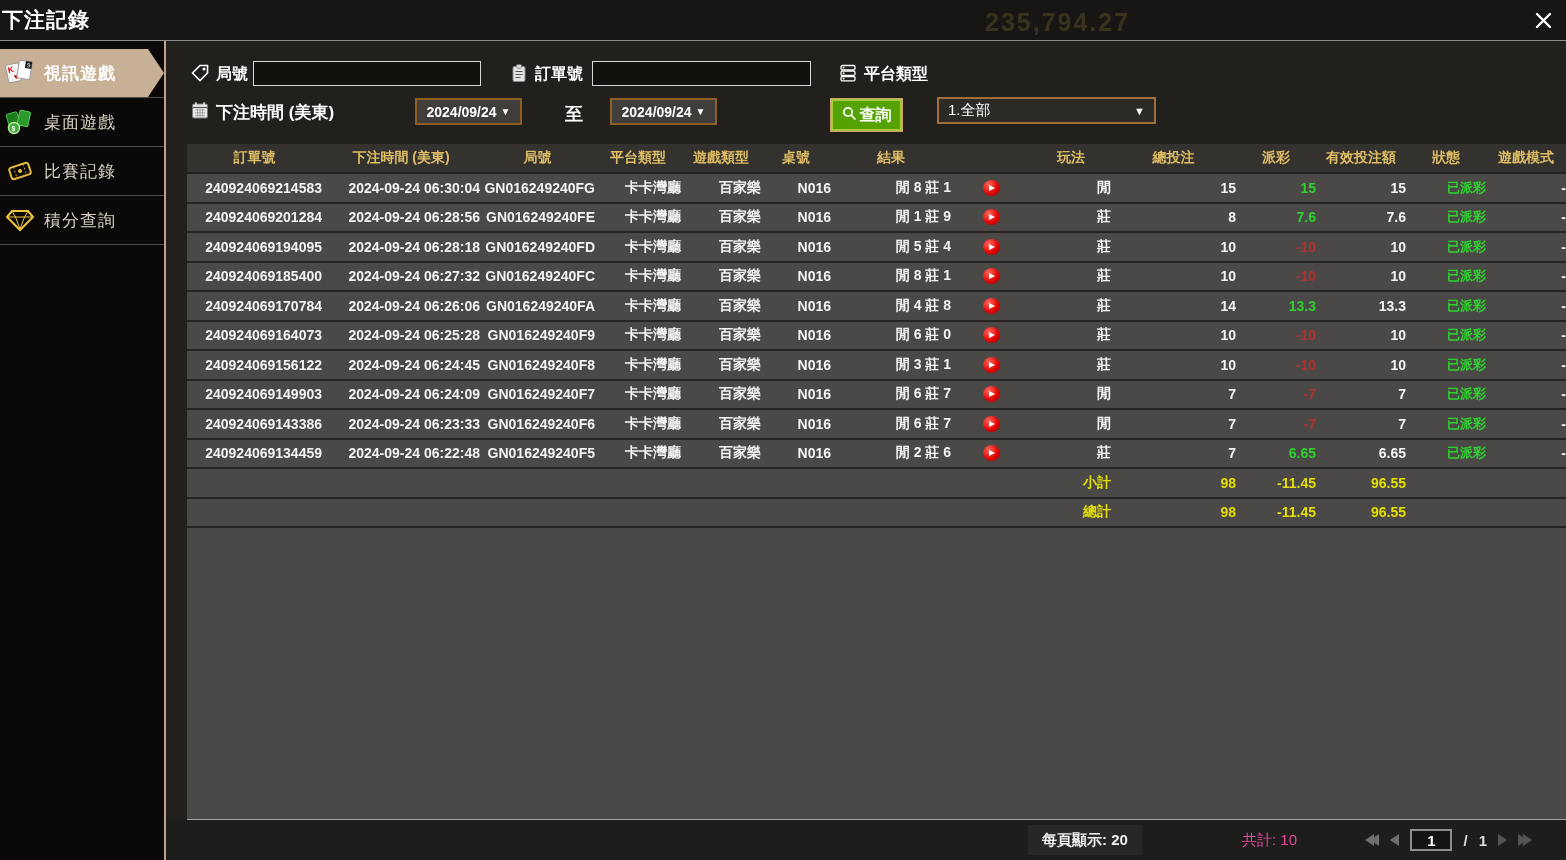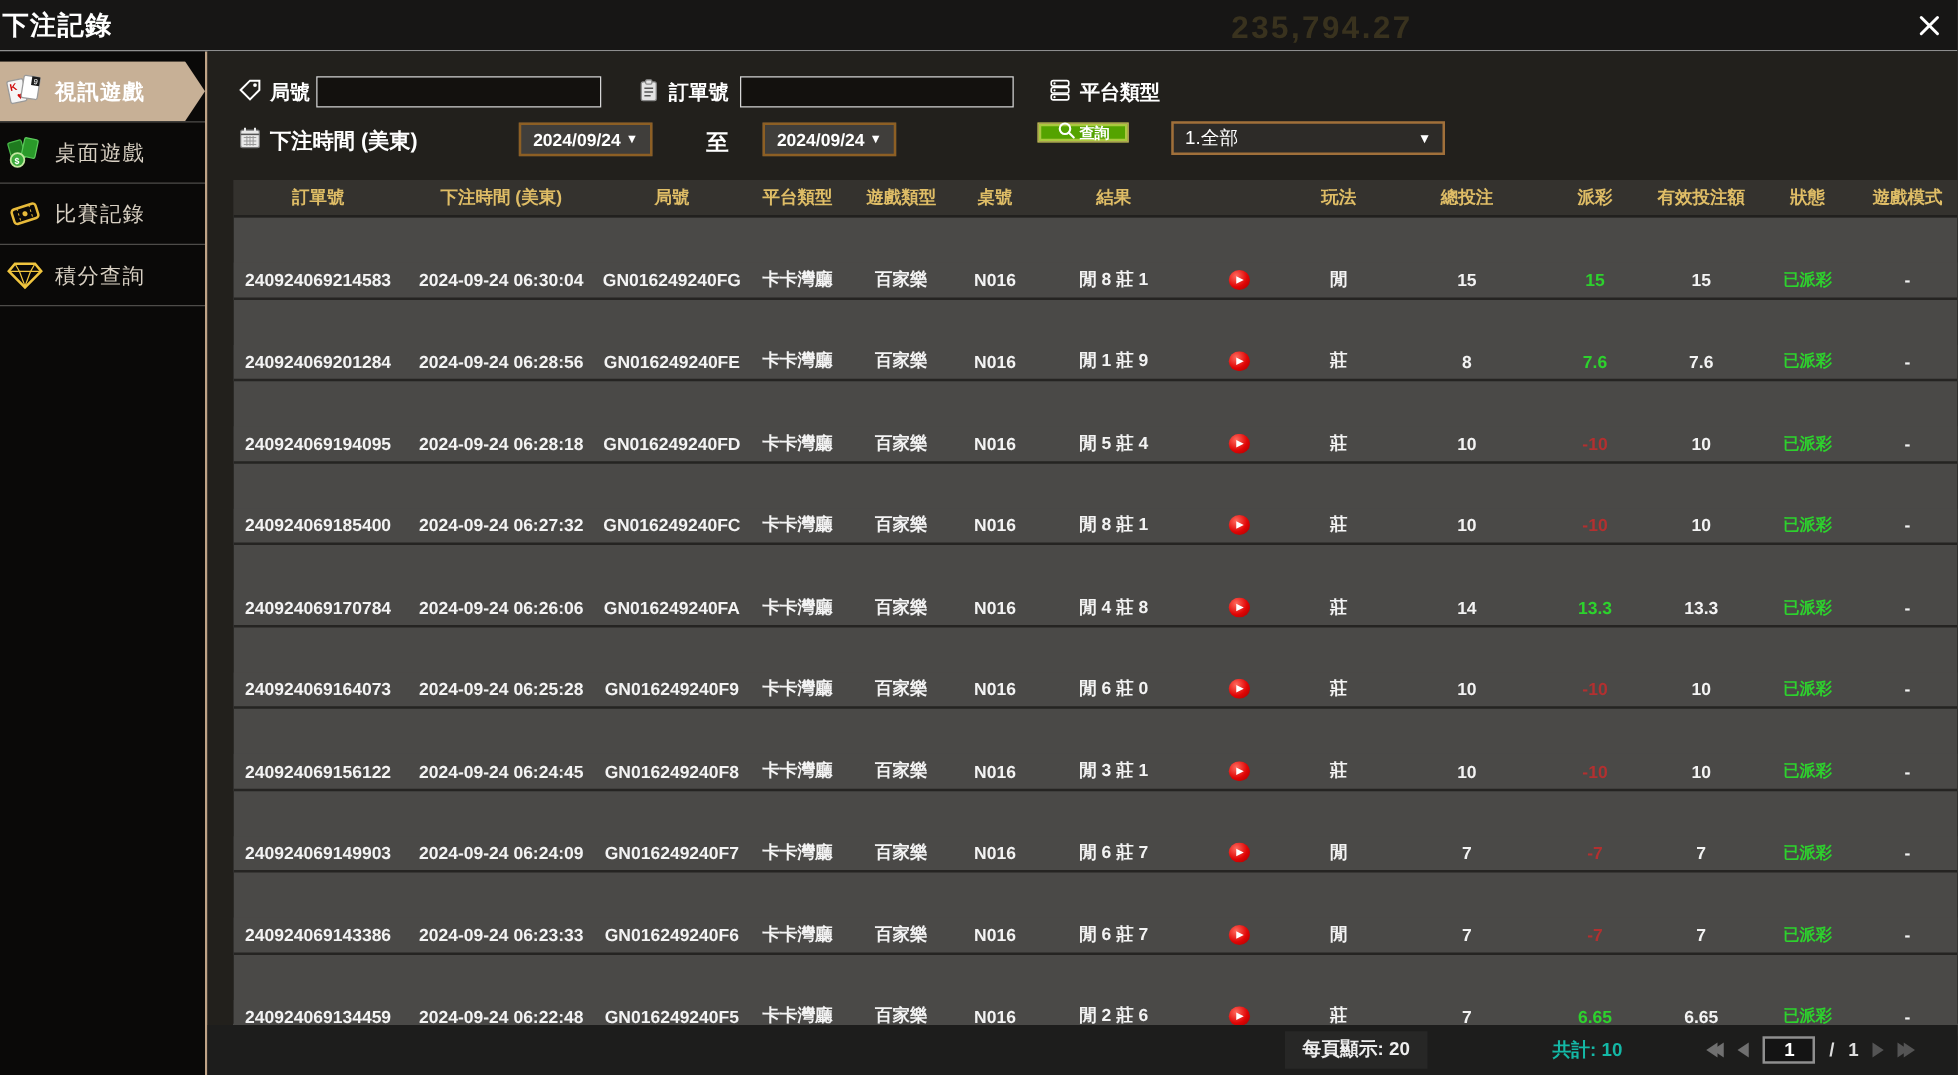--- a/index.html
+++ b/index.html
@@ -39,40 +39,40 @@
 
   
   .filters{position:relative;height:103px;flex:none;}
   .f-label{position:absolute;display:flex;align-items:center;gap:6px;font-size:16px;font-weight:bold;color:#fff;height:27px;}
   .f-input{position:absolute;height:25px;box-sizing:border-box;background:rgba(8,6,4,0.55);border:1px solid #d6d6d6;color:#fff;font-size:14px;padding:0 6px;font-family:inherit;}
   .f-select{position:absolute;height:27px;box-sizing:border-box;background:#2d2b28;border:2px solid #a1703a;display:flex;align-items:center;justify-content:space-between;padding:0 9px;font-size:15px;color:#fff;cursor:pointer;}
   .f-select .arrow{font-size:11px;color:#fff;}
   .f-date{position:absolute;height:27px;width:107px;box-sizing:border-box;background:#403e3b;border:2px solid #8d5f24;display:flex;align-items:center;justify-content:center;gap:4px;font-size:14px;font-weight:bold;color:#fff;cursor:pointer;}
   .f-date .arrow{font-size:10px;}
   .to-label{position:absolute;font-size:18px;font-weight:bold;color:#fff;}
-  .search-btn{position:absolute;width:73px;height:16px;box-sizing:border-box;background:#54a300;border:1px solid #c9a36a;box-shadow:inset 0 0 0 2px #a9c93e;display:flex;align-items:center;justify-content:center;gap:3px;color:#fff;font-weight:bold;font-size:12px;cursor:pointer;}
+  .search-btn{position:absolute;width:73px;height:34px;box-sizing:border-box;background:#54a300;border:1px solid #c9a36a;box-shadow:inset 0 0 0 2px #a9c93e;display:flex;align-items:center;justify-content:center;gap:3px;color:#fff;font-weight:bold;font-size:16px;cursor:pointer;}
 
   
   .table-wrap{flex:1;margin-left:21px;display:flex;flex-direction:column;background:#4a4947;border-bottom:1px solid #a2a2a2;min-height:0;}
   .thead{height:28px;flex:none;background:#34322e;display:grid;grid-template-columns:var(--cols);align-items:center;text-align:center;border-bottom:2px solid #21201e;}
   .thead .hcell{font-size:14px;font-weight:bold;color:#dfbd66;white-space:nowrap;overflow:hidden;}
-  .trow{height:27.5px;flex:none;display:grid;grid-template-columns:var(--cols);align-items:center;text-align:center;background:#4a4947;border-bottom:2px solid #252422;margin-top:36px;}
+  .trow{height:27.5px;flex:none;display:grid;grid-template-columns:var(--cols);align-items:center;text-align:right;background:#4a4947;border-bottom:2px solid #252422;}
   .tcell{font-size:14px;font-weight:bold;color:#f3f3f3;white-space:nowrap;overflow:hidden;}
   .tcell.pos{color:#2dd22d;}
   .tcell.neg{color:#b23030;}
   .tcell.status{color:#2dd22d;font-size:13px;}
   .sumrow .tcell{color:#e4df00;}
   .replay{width:17px;height:16px;border-radius:50%;margin:0 auto;background:radial-gradient(circle at 35% 30%,#ff6b5e 0%,#e00505 55%,#9c0000 100%);display:flex;align-items:center;justify-content:center;cursor:pointer;}
   .ptri{width:0;height:0;border-top:3.5px solid transparent;border-bottom:3.5px solid transparent;border-left:6px solid #fff;margin-left:2px;}
   .tfiller{flex:1;background:#4a4947;}
 
   
   .footer{height:40px;flex:none;background:#1d1d1c;position:relative;display:flex;align-items:center;text-align:right;}
   .perpage{position:absolute;left:862px;top:5px;height:30px;line-height:30px;padding:0 14px;background:#272726;font-size:15px;font-weight:bold;color:#eee;}
-  .grandtotal{position:absolute;left:1076px;font-size:15px;font-weight:bold;color:#14b8a6;}
+  .grandtotal{position:absolute;left:1076px;font-size:15px;font-weight:normal;color:#ec4899;}
   .pager{position:absolute;right:34px;top:0;height:40px;display:flex;align-items:center;gap:11px;}
   .pg-btn{display:flex;align-items:center;cursor:pointer;}
   .tri{width:0;height:0;display:inline-block;}
   .tri.tl{border-top:6px solid transparent;border-bottom:6px solid transparent;border-right:9px solid #707070;}
   .tri.tr{border-top:6px solid transparent;border-bottom:6px solid transparent;border-left:9px solid #545454;}
   .pg-btn.dbl .tri + .tri{margin-left:-4px;}
   .page-box{width:42px;height:22px;box-sizing:border-box;border:2px solid #8f8f8f;background:#141414;color:#fff;font-size:15px;font-weight:bold;display:flex;align-items:center;justify-content:center;cursor:text;}
   .pg-sep,.pg-total{font-size:15px;font-weight:bold;color:#ddd;}
 
   svg{overflow:visible;}

